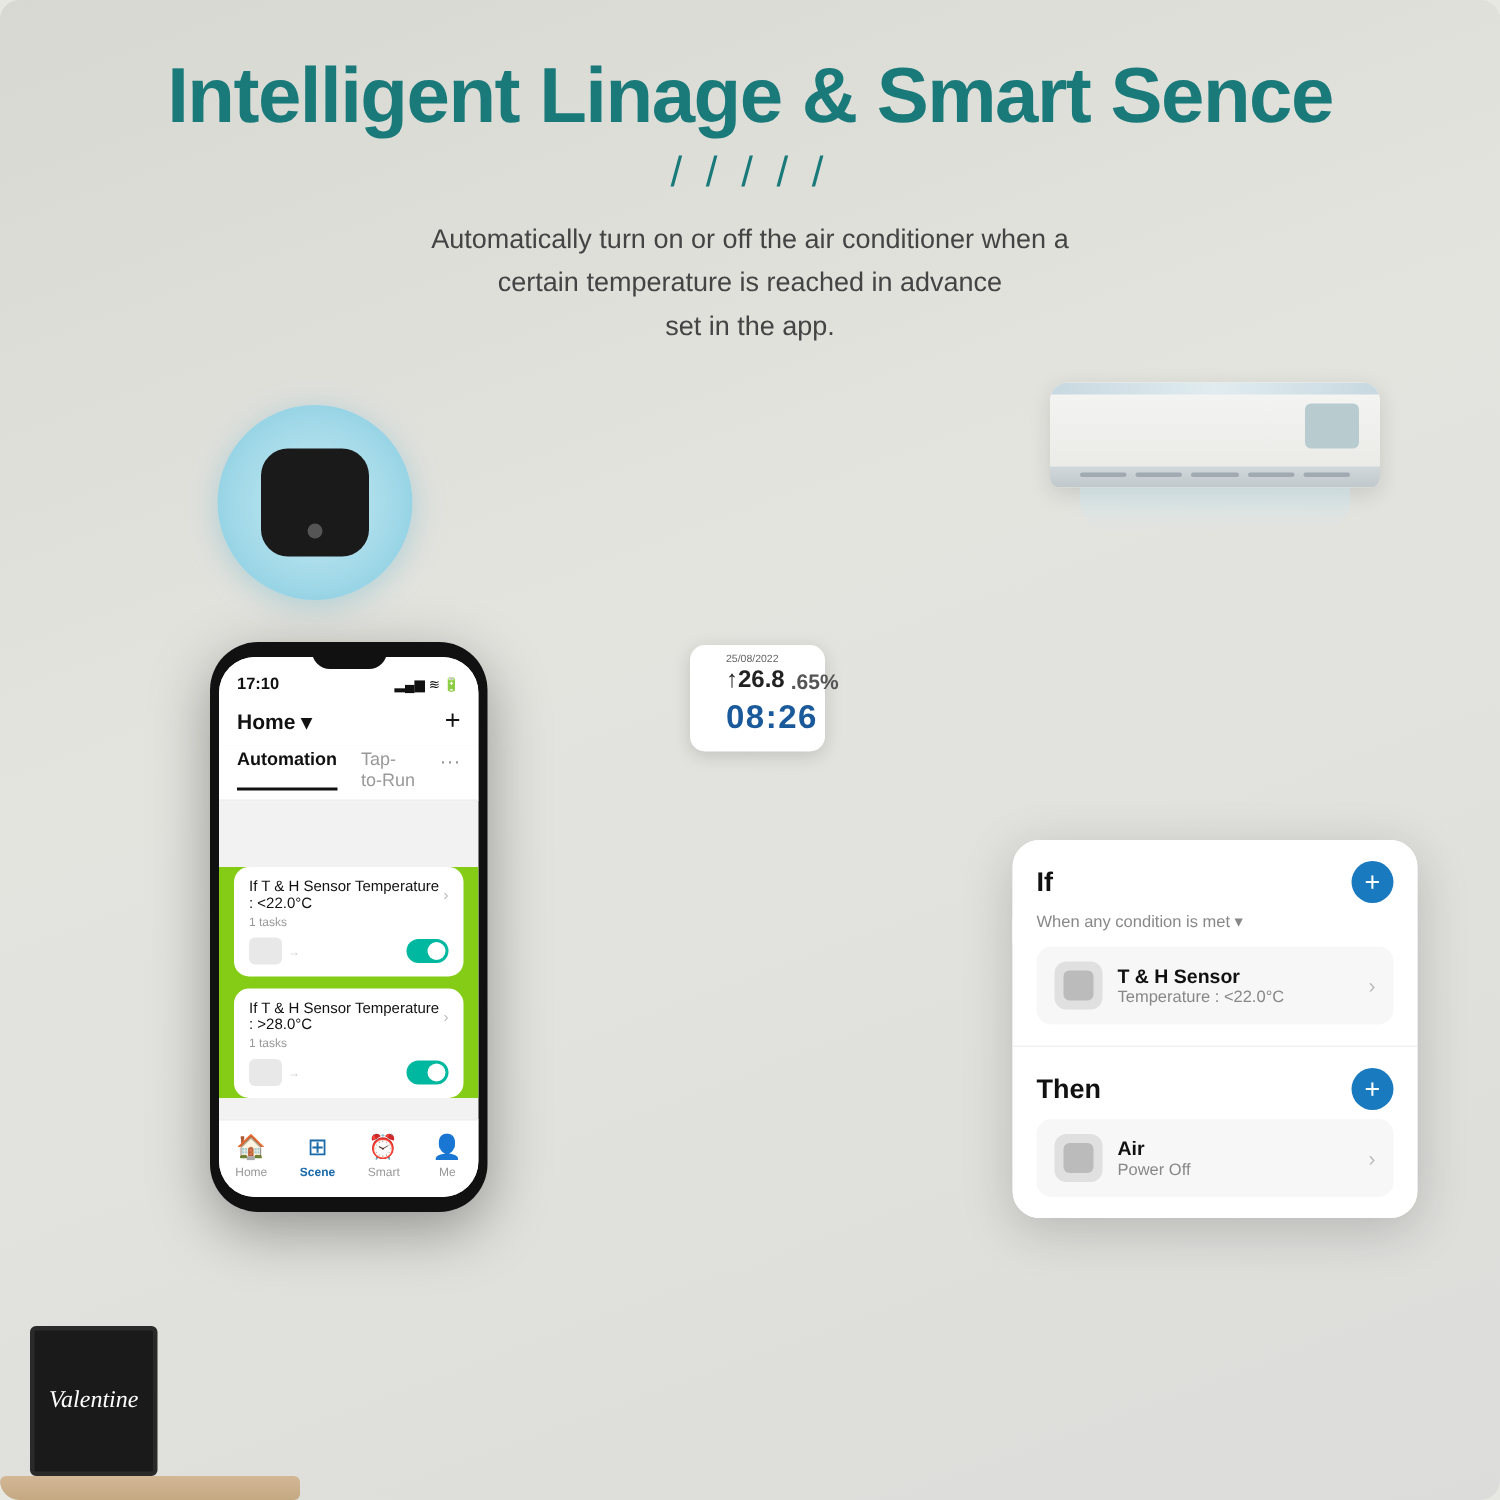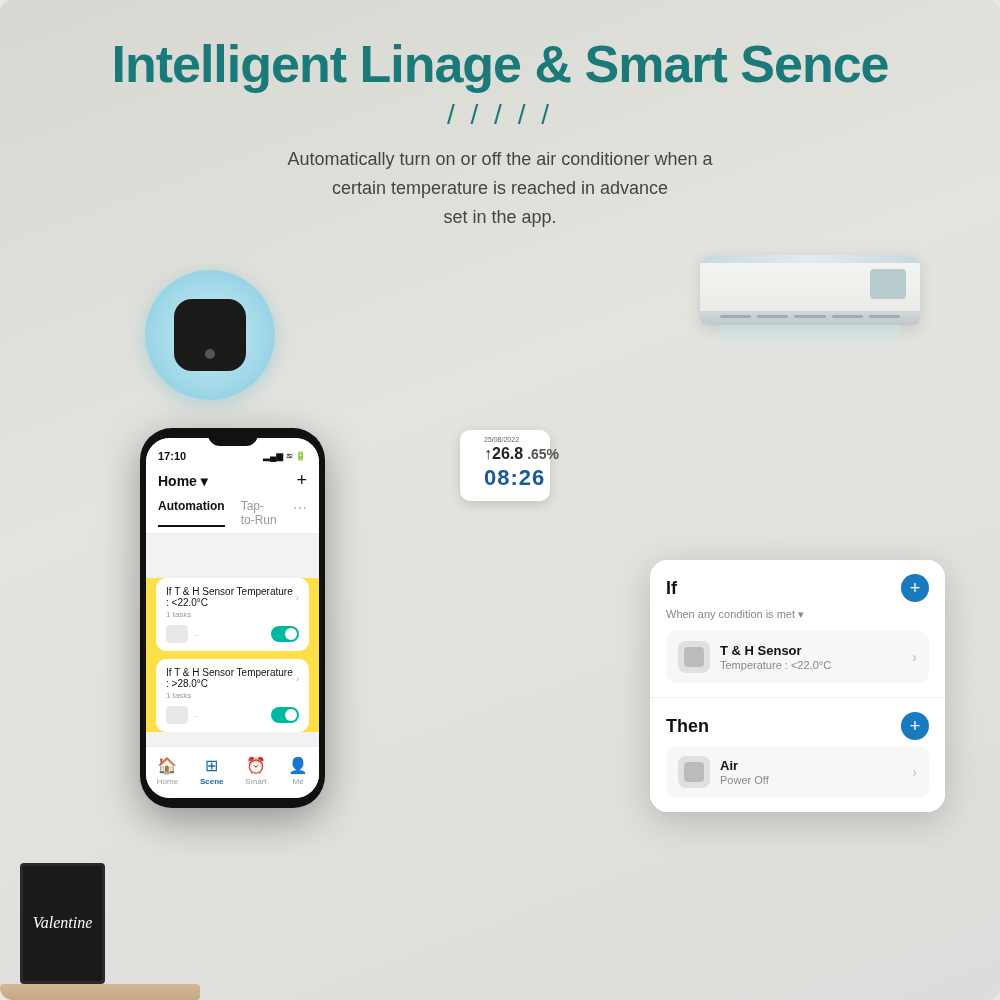--- a/index.html
+++ b/index.html
@@ -278,21 +278,21 @@
       font-size: 12px;
       color: #999;
     }
     .phone-dots {
       font-size: 14px;
       color: #999;
       margin-left: auto;
     }
     .phone-content {
       padding: 0 10px;
-      background: #fde047;
+      background: #84cc16;
       margin-top: 44px;
     }
     .automation-item {
       background: white;
       border-radius: 10px;
       padding: 8px 10px;
       margin-top: 8px;
     }
     .auto-title {
       font-size: 10px;
@@ -389,21 +389,21 @@
     .nav-icon-active {
       font-size: 16px;
       color: #1a6aaa;
     }
 
     
     .popup-card {
       position: absolute;
       right: 55px;
       top: 560px;
-      width: 295px;
+      width: 270px;
       background: white;
       border-radius: 18px;
       box-shadow: 0 8px 35px rgba(0,0,0,0.18);
       overflow: hidden;
     }
     .popup-section {
       padding: 14px 16px;
     }
     .popup-section-if {
       background: white;
@@ -512,21 +512,21 @@
       right: 0;
       height: 16px;
       background: linear-gradient(180deg, #d4b896 0%, #c4a882 100%);
       border-radius: 4px;
     }
     .shelf-frame {
       position: absolute;
       bottom: 16px;
       left: 20px;
       width: 85px;
-      height: 121px;
+      height: 100px;
       background: #1a1a1a;
       border-radius: 4px;
       border: 3px solid #2a2a2a;
       display: flex;
       align-items: center;
       justify-content: center;
     }
     .shelf-frame-inner {
       color: white;
       font-size: 16px;

